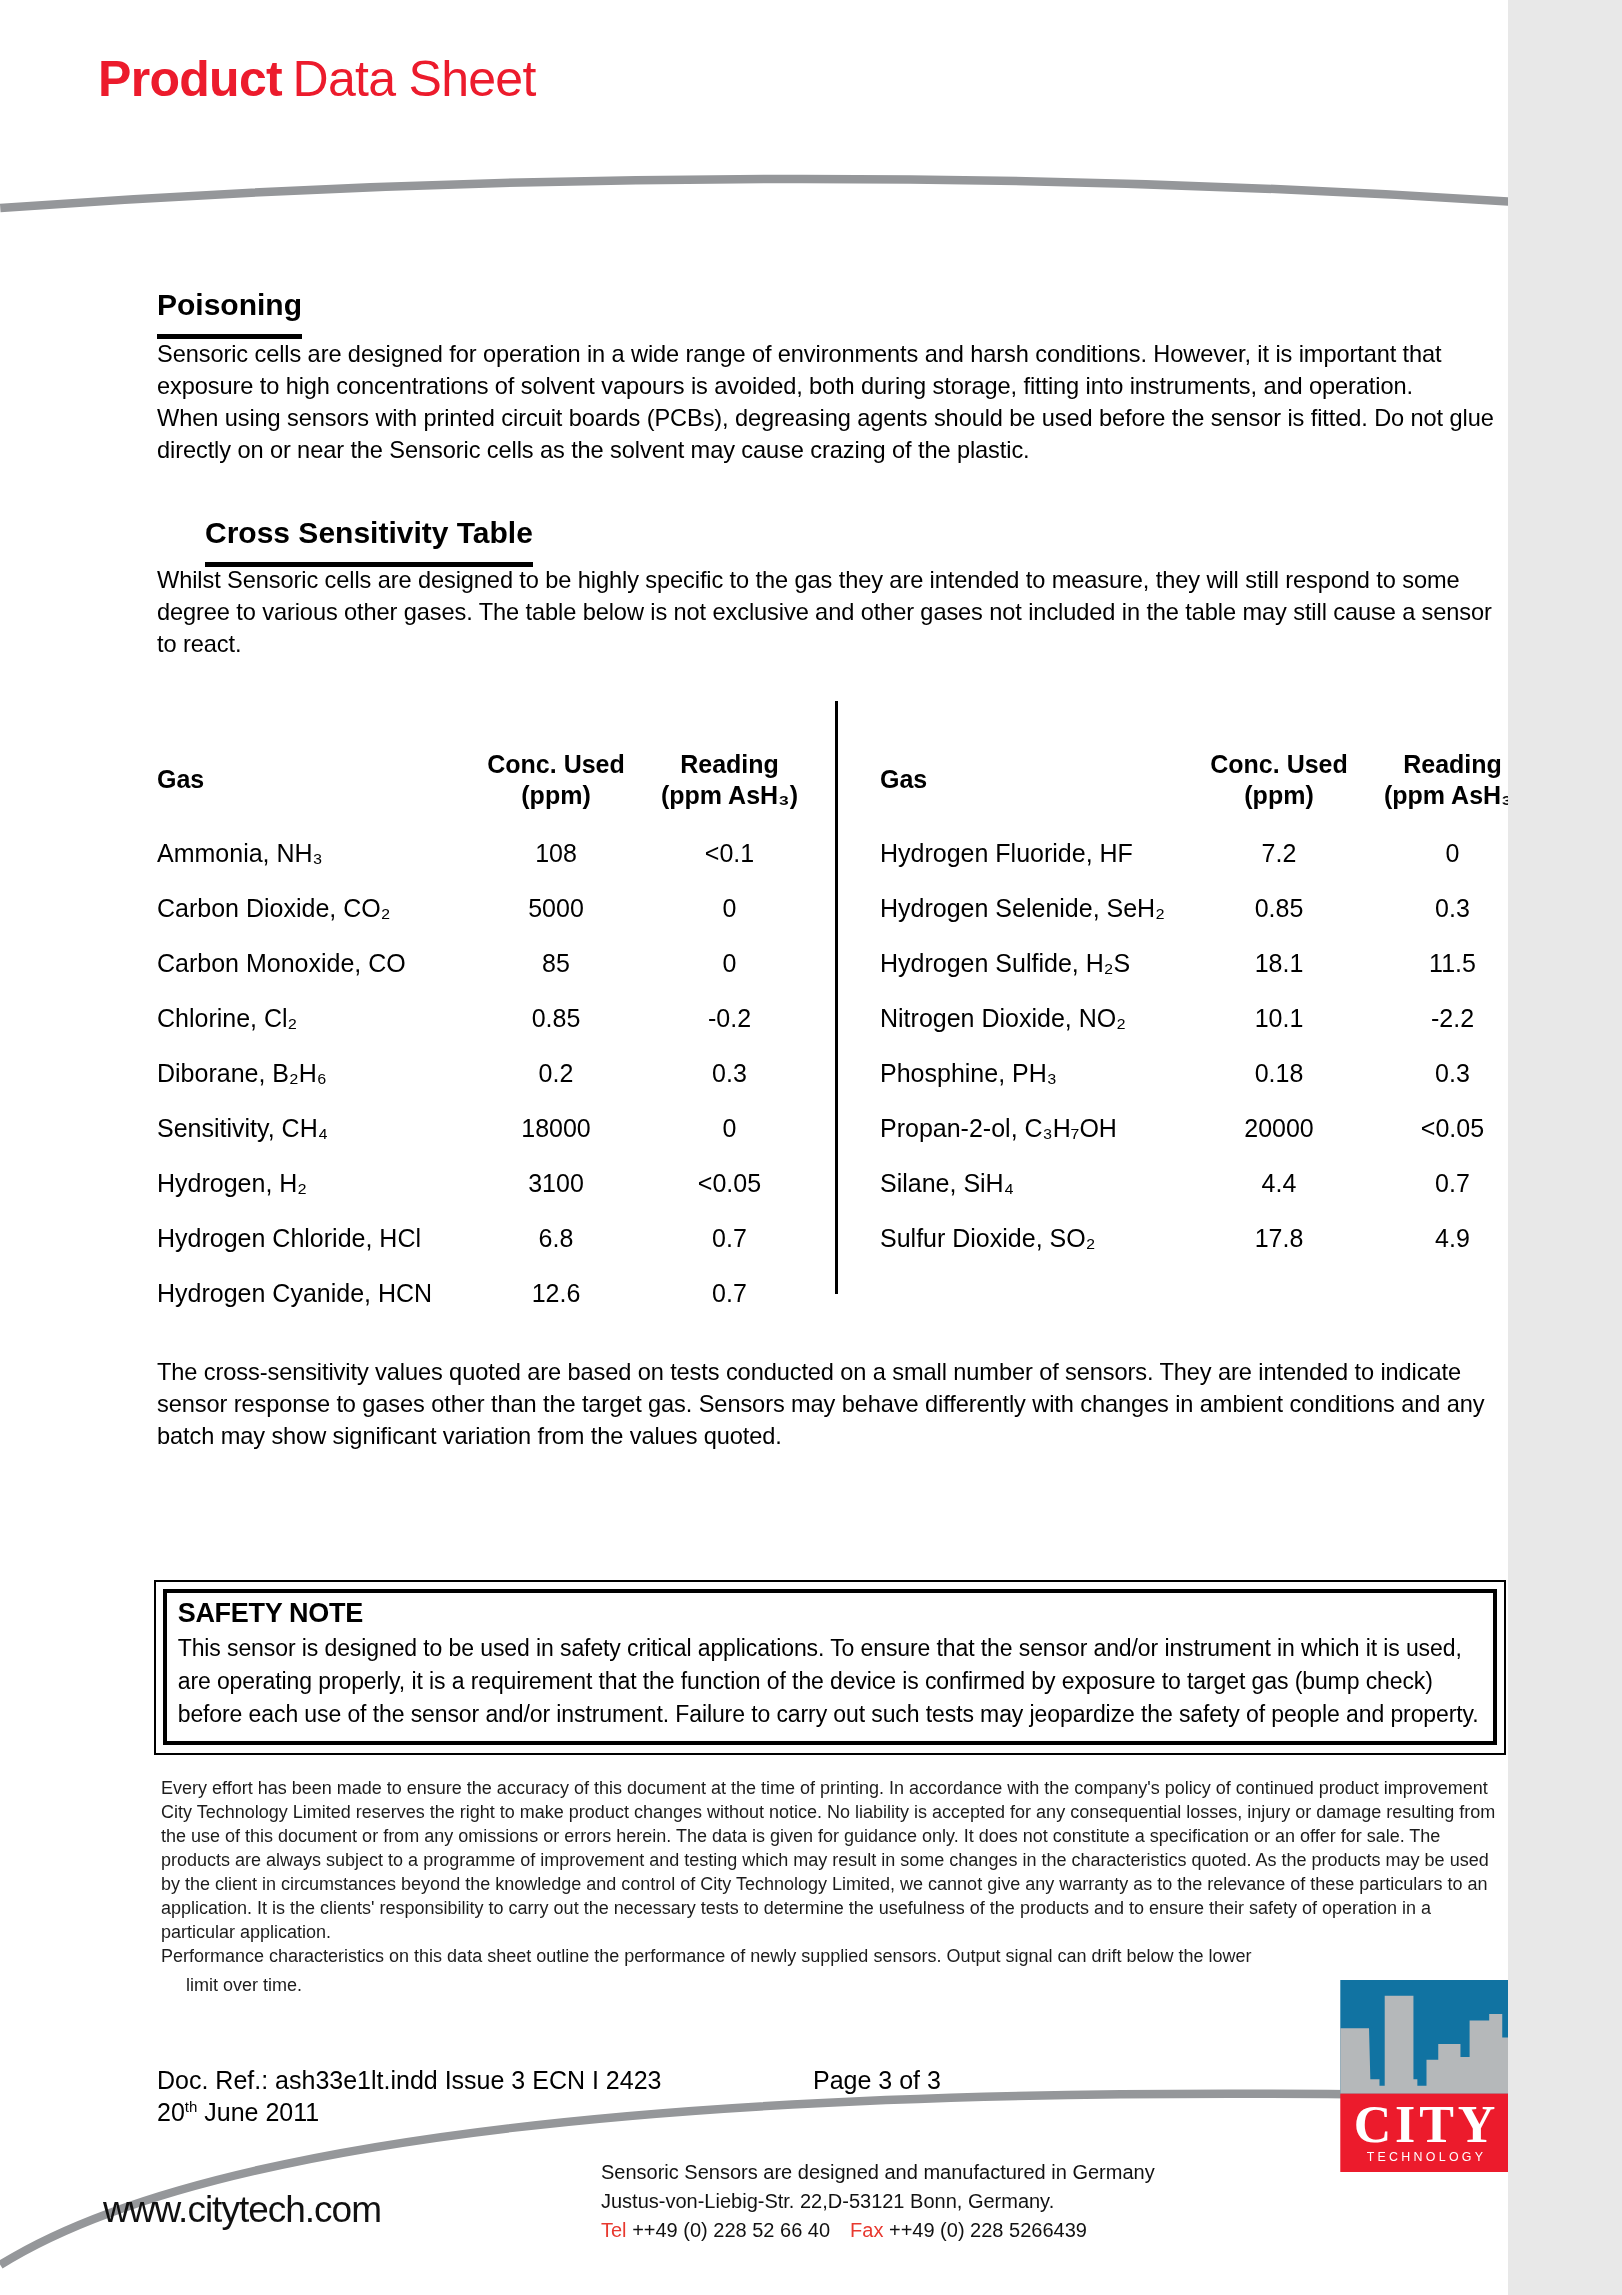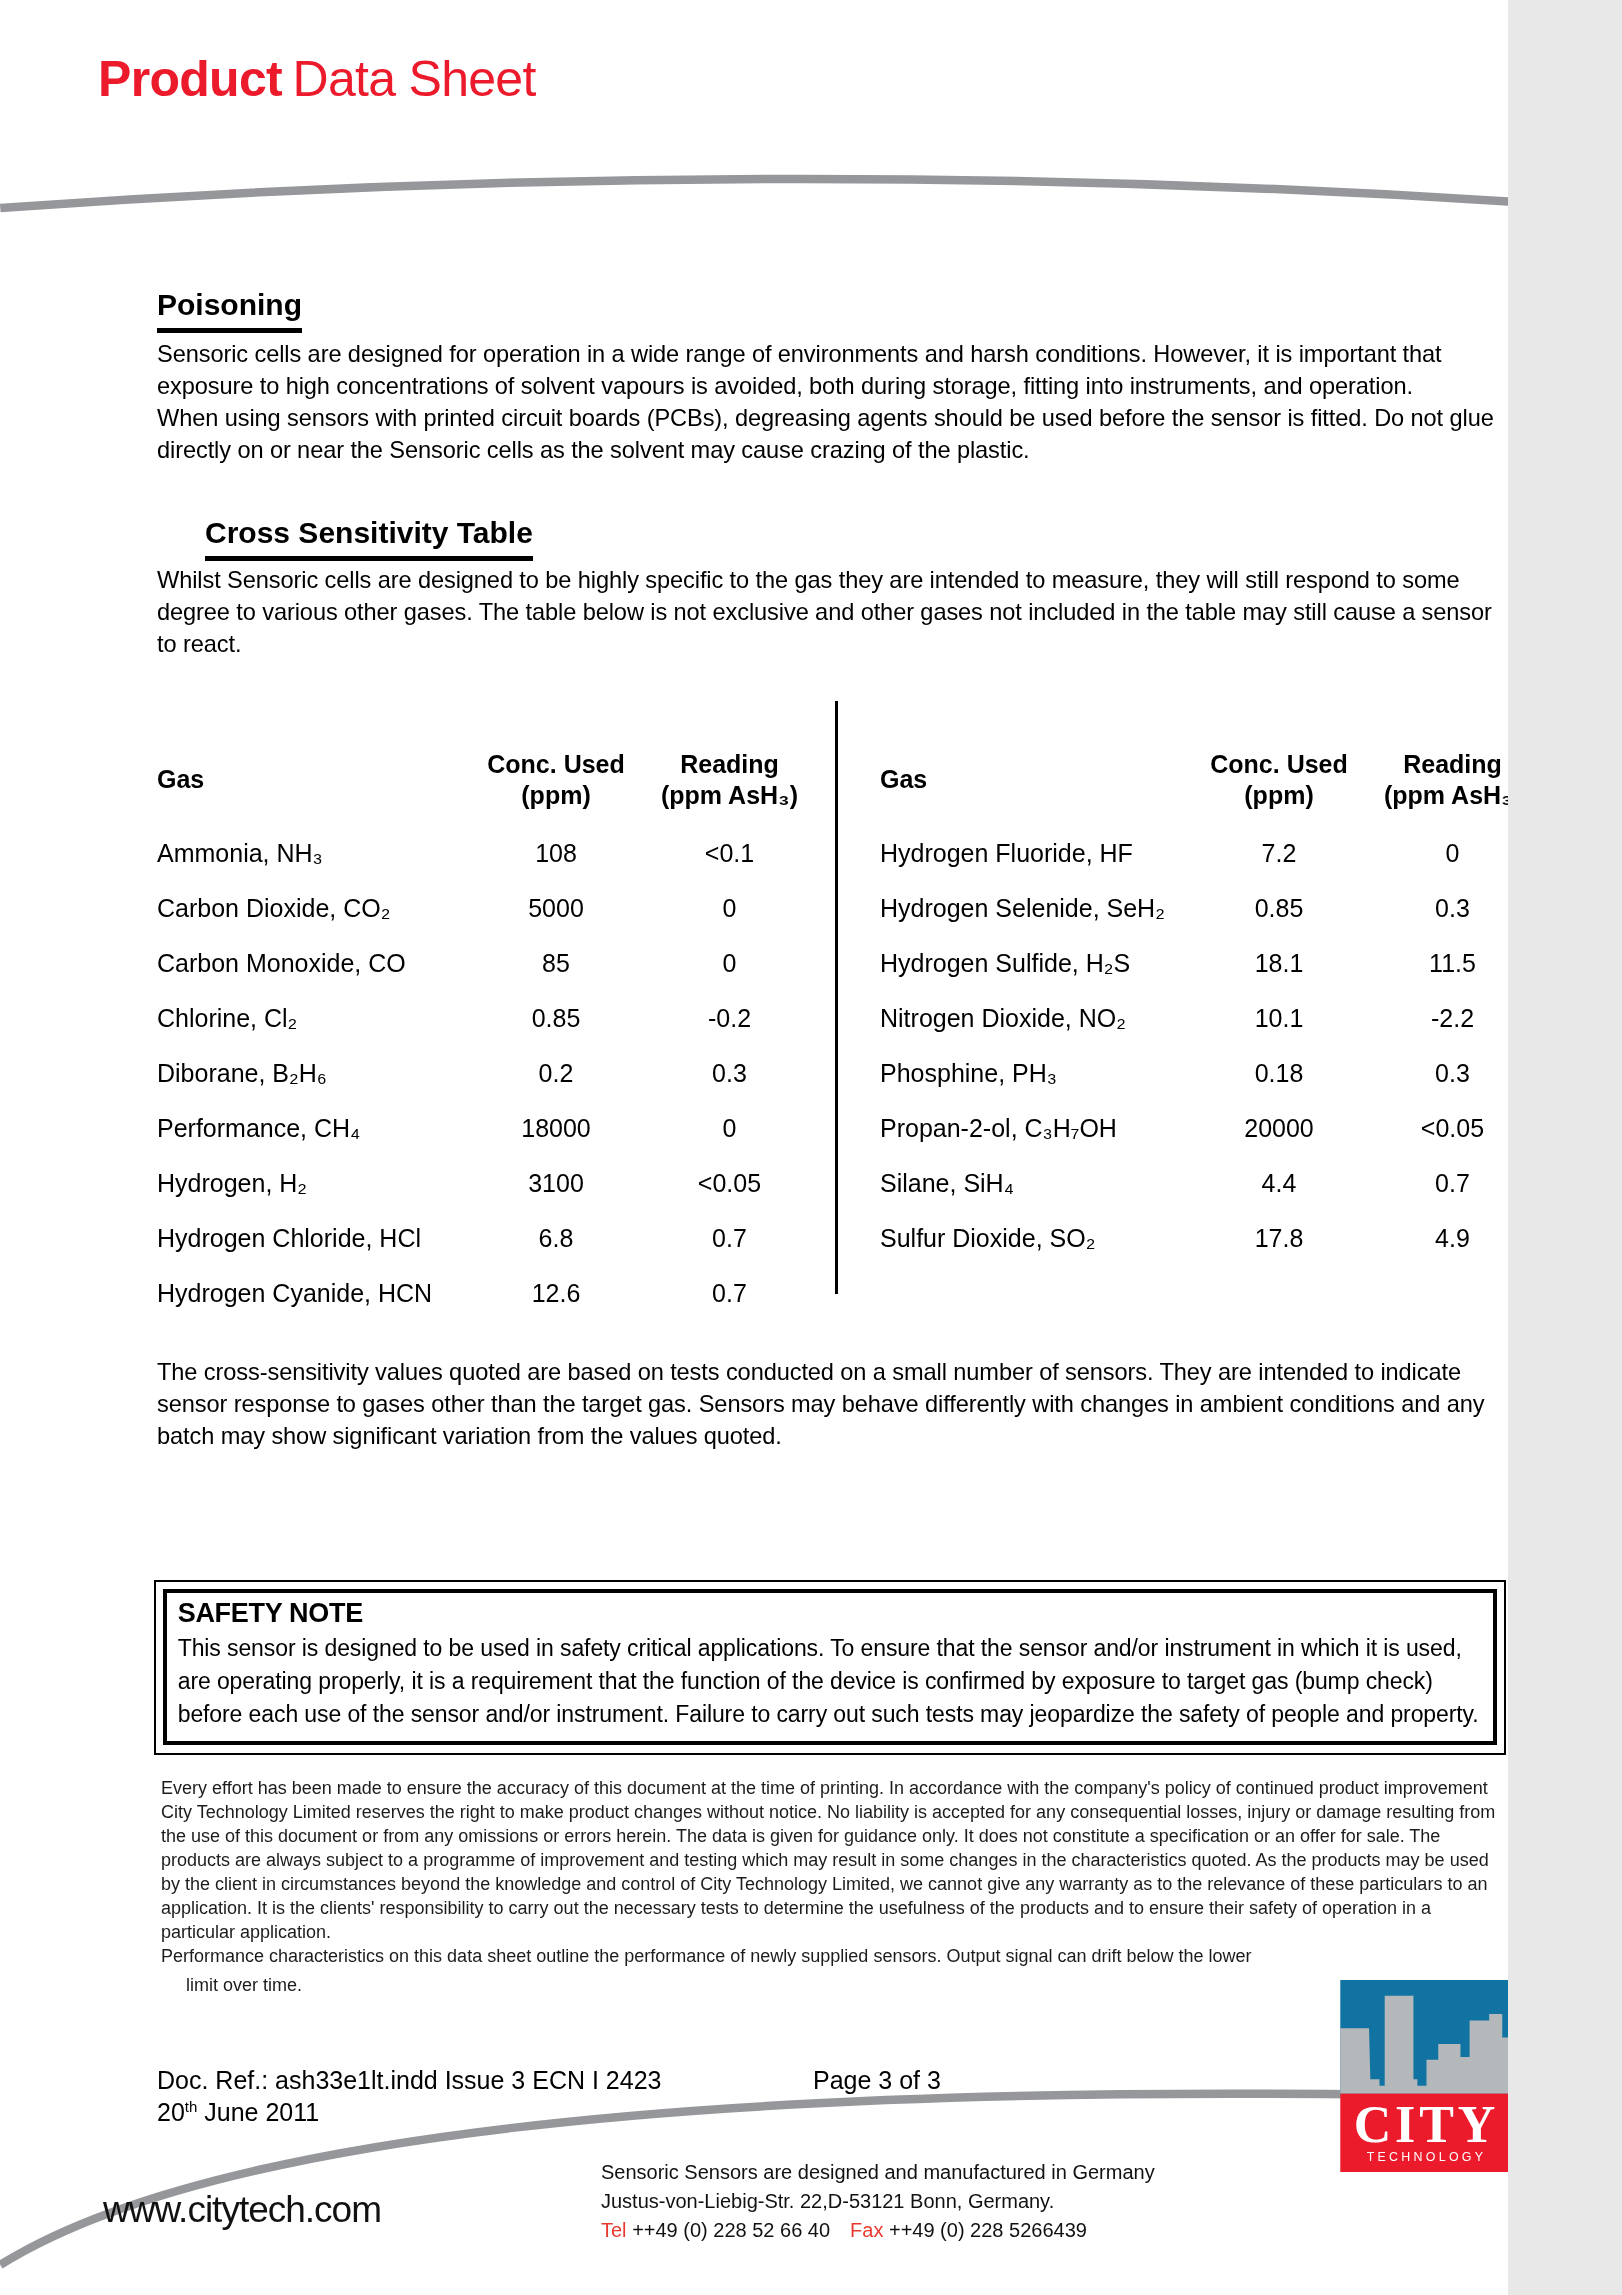--- a/index.html
+++ b/index.html
@@ -12,21 +12,21 @@
     overflow:hidden;
   }
   .decor{position:absolute;left:0;top:0;pointer-events:none;}
 
   
   .title{position:absolute;left:98px;top:54px;font-size:50px;line-height:1;color:#EC1B2C;letter-spacing:-0.7px;white-space:nowrap;}
   .title .b{font-weight:bold;}
   .title .r{font-weight:normal;margin-left:10.5px;}
 
   
-  .h2{position:absolute;font-size:30px;font-weight:bold;display:inline-block;border-bottom:5.2px solid #000;padding-bottom:6px;letter-spacing:0;}
+  .h2{position:absolute;font-size:30px;font-weight:bold;display:inline-block;border-bottom:5.2px solid #000;padding-bottom:12px;letter-spacing:0;}
 
   
   .body{position:absolute;left:157px;width:1338px;font-size:23.6px;line-height:32px;letter-spacing:-0.1px;}
   .body p{margin:0;}
 
   
   .tbl{position:absolute;top:733px;}
   .tbl.left{left:157px;width:661px;}
   .tbl.right{left:880px;width:661px;}
   .thead{display:flex;height:93px;align-items:center;}
@@ -124,21 +124,21 @@
         <div class="gas">Chlorine, Cl₂</div>
         <div class="num w1">0.85</div>
         <div class="num w2">-0.2</div>
       </div>
     <div class="trow">
         <div class="gas">Diborane, B₂H₆</div>
         <div class="num w1">0.2</div>
         <div class="num w2">0.3</div>
       </div>
     <div class="trow">
-        <div class="gas">Performance, CH₄</div>
+        <div class="gas">Sensitivity, CH₄</div>
         <div class="num w1">18000</div>
         <div class="num w2">0</div>
       </div>
     <div class="trow">
         <div class="gas">Hydrogen, H₂</div>
         <div class="num w1">3100</div>
         <div class="num w2">&lt;0.05</div>
       </div>
     <div class="trow">
         <div class="gas">Hydrogen Chloride, HCl</div>

